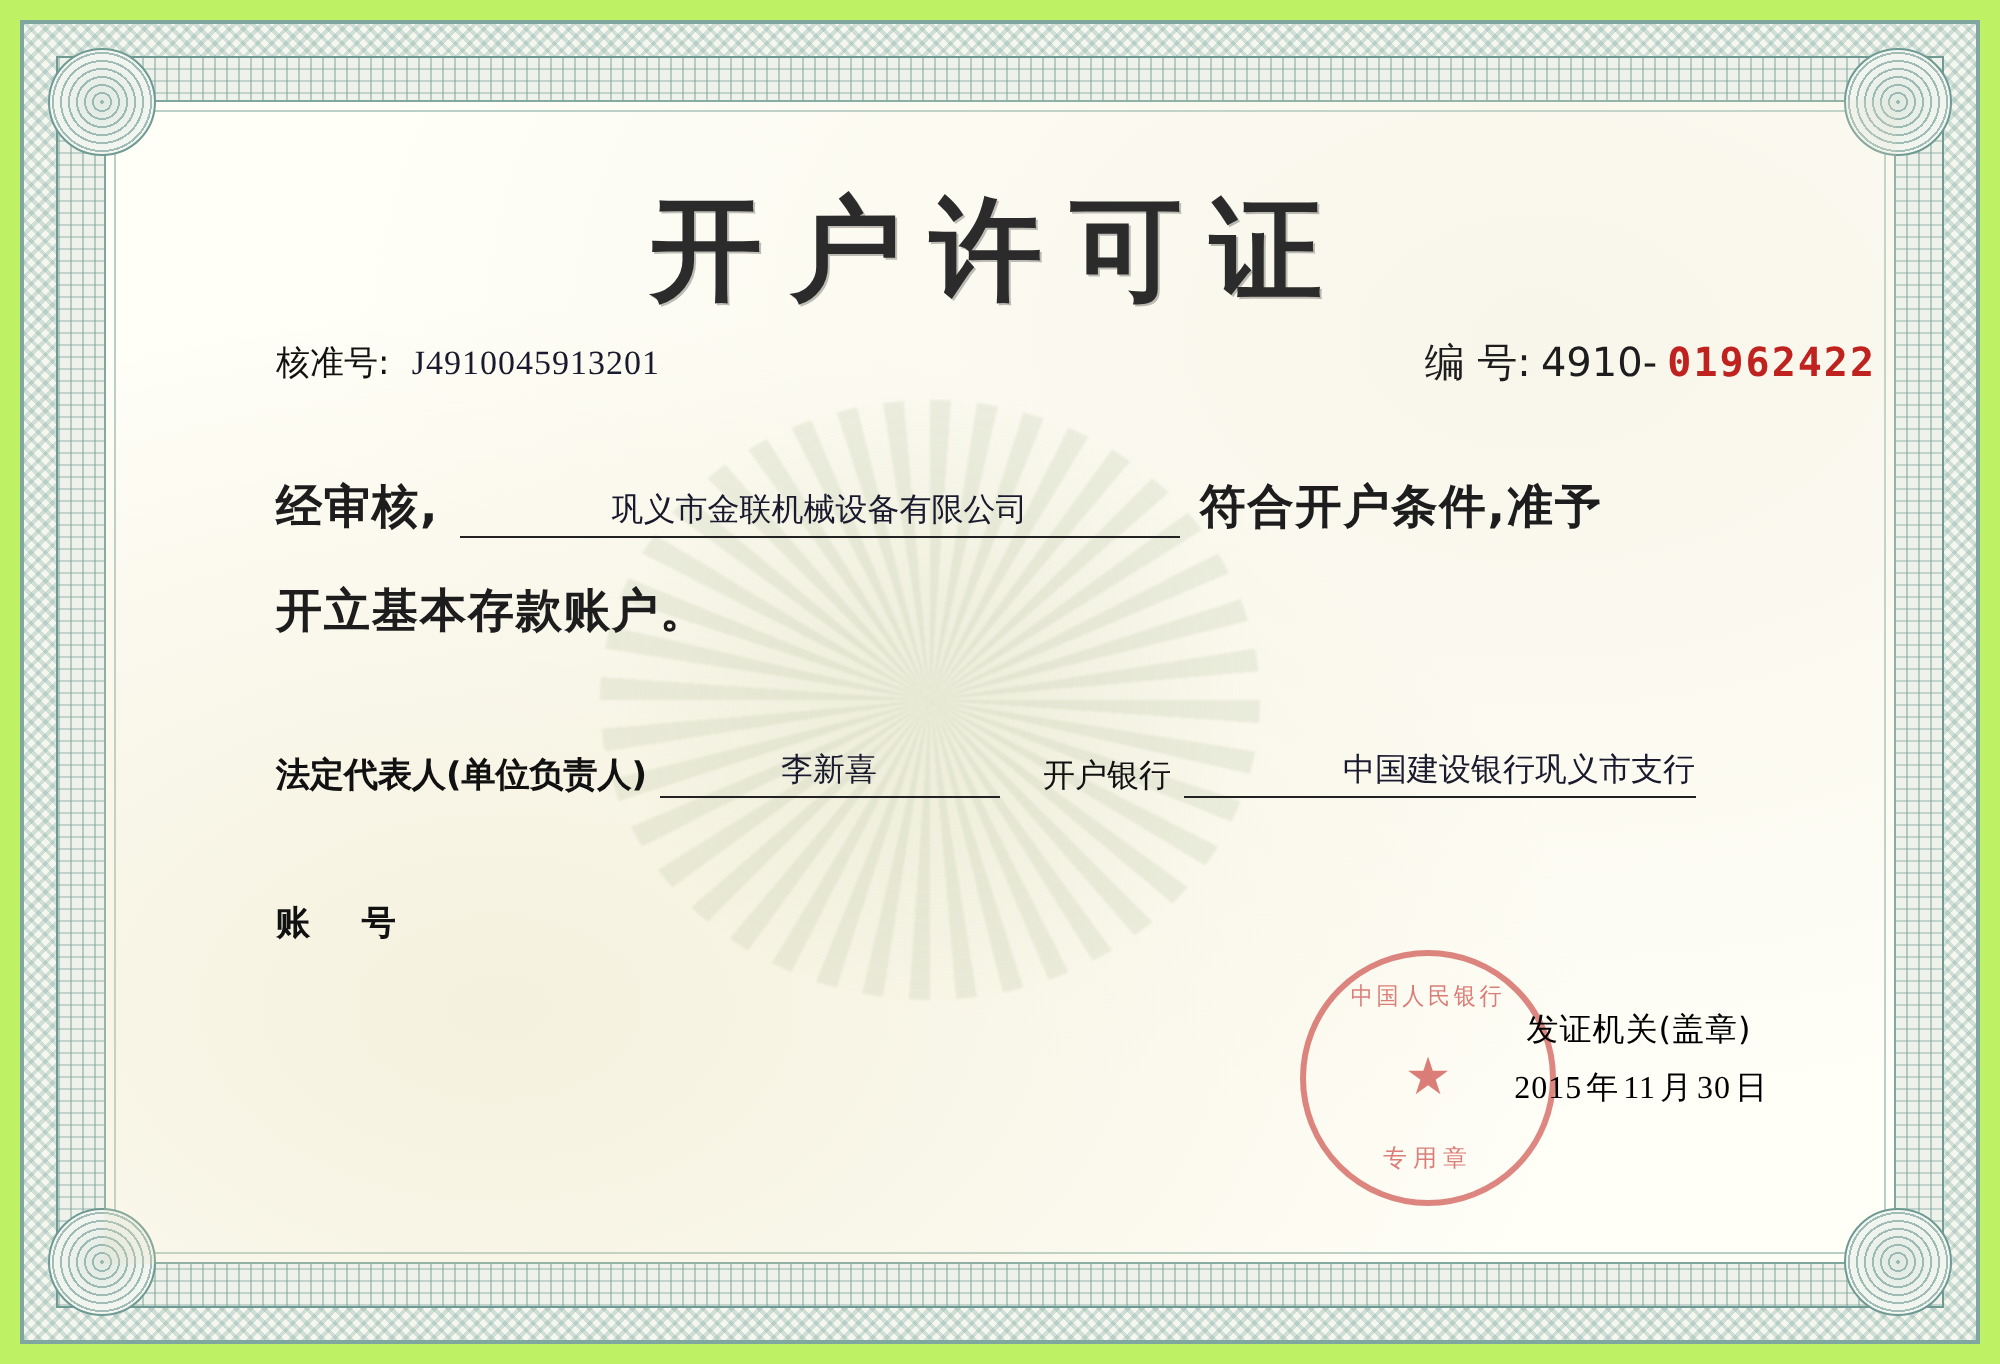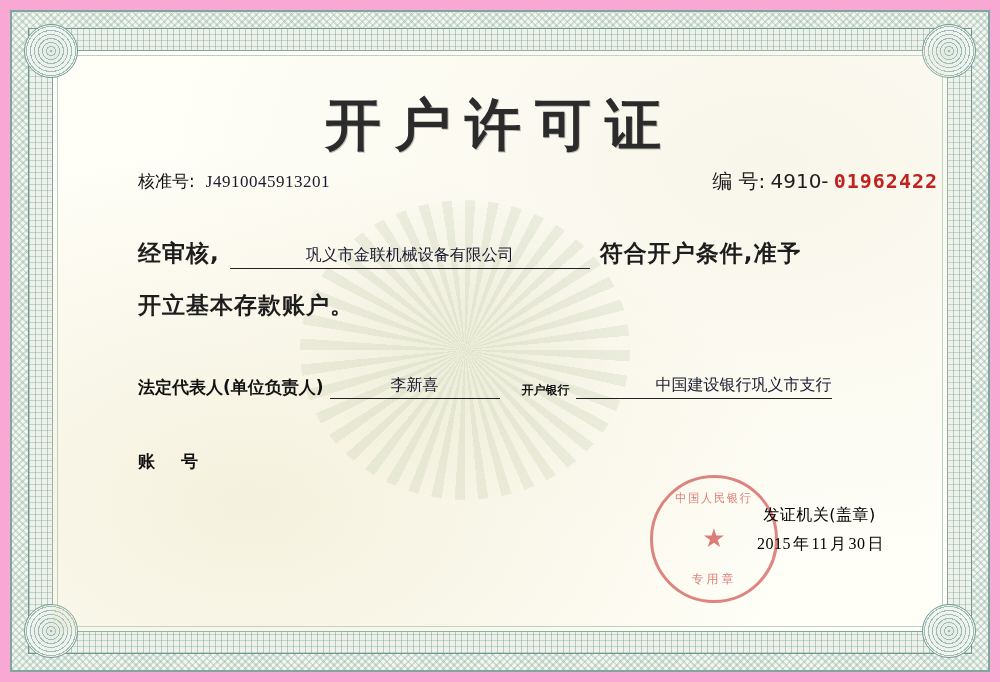--- a/index.html
+++ b/index.html
@@ -11,21 +11,21 @@
     width: 1000px;
     height: 682px;
     font-family: "Liberation Serif", serif;
     overflow: hidden;
   }
 
   .certificate {
     position: relative;
     width: 1000px;
     height: 682px;
-    background: #f9a8d4;
+    background: #bef264;
     overflow: hidden;
   }
 
   
   .border-outer {
     position: absolute;
     left: 10px; top: 10px;
     width: 980px; height: 662px;
     box-sizing: border-box;
     border: 2px solid #7fa7a0;
@@ -176,21 +176,21 @@
     top: 240px; left: 58px;
     font-size: 23px;
     font-weight: bold;
     letter-spacing: 1px;
   }
 
   .legal-row { top: 325px; left: 58px; width: 820px; display: flex; align-items: flex-end; }
   .legal-row .label { font-size: 17px; font-weight: bold; }
   .fill.legal { width: 170px; margin: 0 4px 0 6px; }
   .fill.bank  { width: 250px; margin: 0 4px 0 6px; text-align: right; padding-left: 6px;}
-  .legal-row .bank-label { margin-left: 18px; font-size: 12px; font-weight: bold; }
+  .legal-row .bank-label { margin-left: 18px; font-size: 16px; font-weight: normal; }
 
   .account-row { top: 400px; left: 58px; display: flex; align-items: flex-end; }
   .account-row .label { font-size: 17px; font-weight: bold; letter-spacing: 10px; }
   .fill.account { width: 330px; margin-left: 4px; text-align: left; padding-left: 8px; }
 
   
   .issuer {
     position: absolute;
     right: 64px; top: 455px;
     text-align: center;

